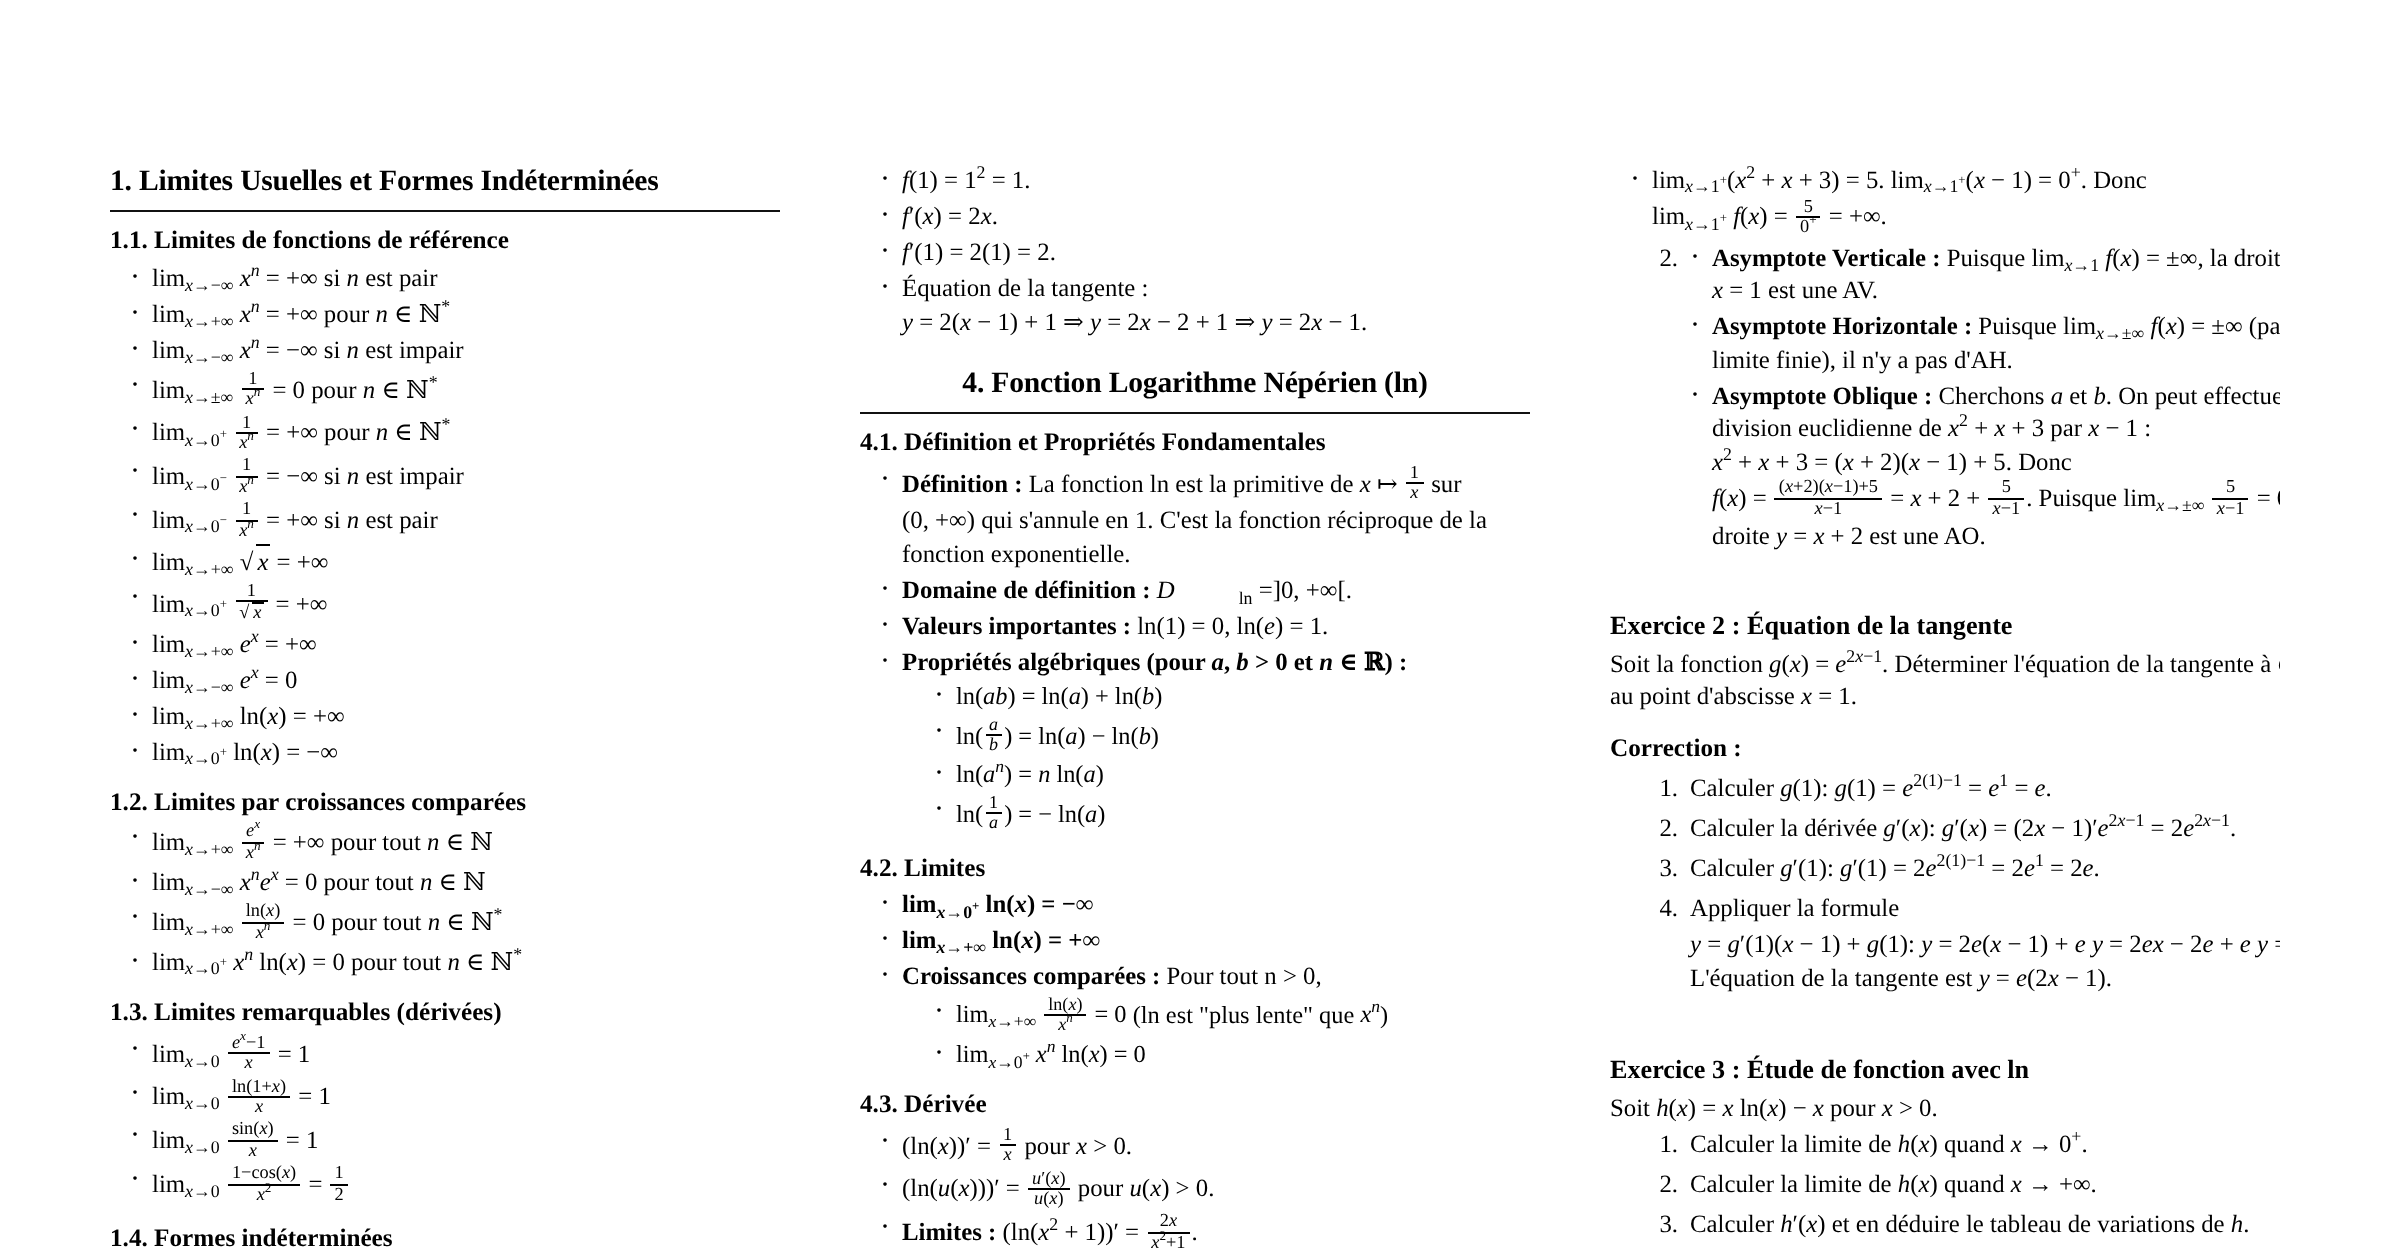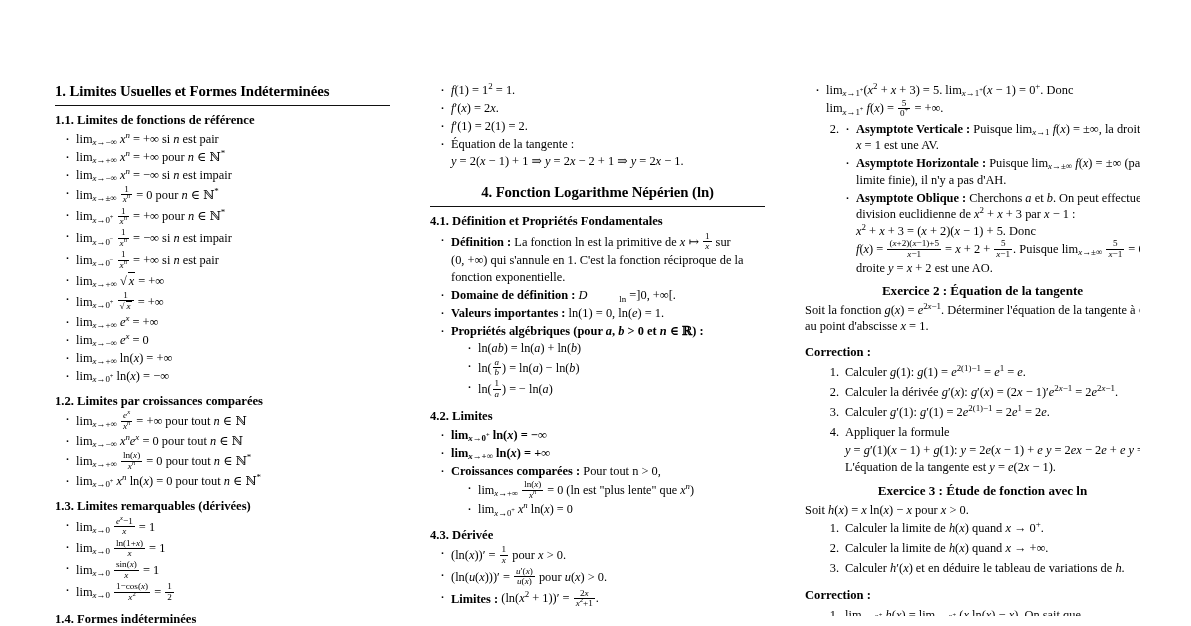--- a/index.html
+++ b/index.html
@@ -46,23 +46,22 @@
   h2.sub {
     font-size: 12.6px;
     font-weight: bold;
     margin: 9px 0 2px 0;
     line-height: 1.3;
   }
   h2.sub.first { margin-top: 6px; }
   h2.exo {
     font-size: 13.1px;
     font-weight: bold;
-    margin: 6px 0 3px 0;
+    margin: 28px 0 3px 0;
     line-height: 1.3;
-    text-align: center;
   }
   p.para {
     font-size: 12.4px;
     margin: 2px 0 2px 0;
     line-height: 1.32;
   }
   p.corr {
     font-size: 12.6px;
     font-weight: bold;
     margin: 9px 0 4px 0;
@@ -200,20 +199,21 @@
       <h2 class="sub first">4.1. Définition et Propriétés Fondamentales</h2>
       <ul class="bl">
         <li><span class="b">Définition :</span> La fonction ln est la primitive de <span class="math"><span class="mi">x</span> ↦ <span class="frac"><span class="num">1</span><span class="den"><span class="mi">x</span></span></span></span> sur <span class="math">(0, +∞)</span> qui s'annule en 1. C'est la fonction réciproque de la fonction exponentielle.</li>
         <li><span class="b">Domaine de définition :</span> <span class="math"><span class="mi">D</span><sub class="sb">ln</sub> =]0, +∞[.</span></li>
         <li><span class="b">Valeurs importantes :</span> <span class="math">ln(1) = 0, ln(<span class="mi">e</span>) = 1.</span></li>
         <li>
           <span class="b">Propriétés algébriques (pour <span class="mi">a</span>, <span class="mi">b</span> &gt; 0 et <span class="mi">n</span> ∈ <span class="bb">ℝ</span>) :</span>
           <ul class="bl">
             <li><span class="math">ln(<span class="mi">ab</span>) = ln(<span class="mi">a</span>) + ln(<span class="mi">b</span>)</span></li>
             <li><span class="math">ln(<span class="frac"><span class="num"><span class="mi">a</span></span><span class="den"><span class="mi">b</span></span></span>) = ln(<span class="mi">a</span>) − ln(<span class="mi">b</span>)</span></li>
+            <li><span class="math">ln(<span class="mi">a</span><sup class="ex"><span class="mi">n</span></sup>) = <span class="mi">n</span> ln(<span class="mi">a</span>)</span></li>
             <li><span class="math">ln(<span class="frac"><span class="num">1</span><span class="den"><span class="mi">a</span></span></span>) = − ln(<span class="mi">a</span>)</span></li>
           </ul>
         </li>
       </ul>
 
       <h2 class="sub">4.2. Limites</h2>
       <ul class="bl">
         <li><span class="math b">lim<span class="limsub"><span class="mi">x</span>→0<sup class="ex">+</sup></span> ln(<span class="mi">x</span>) = −∞</span></li>
         <li><span class="math b">lim<span class="limsub"><span class="mi">x</span>→+∞</span> ln(<span class="mi">x</span>) = +∞</span></li>
         <li>

